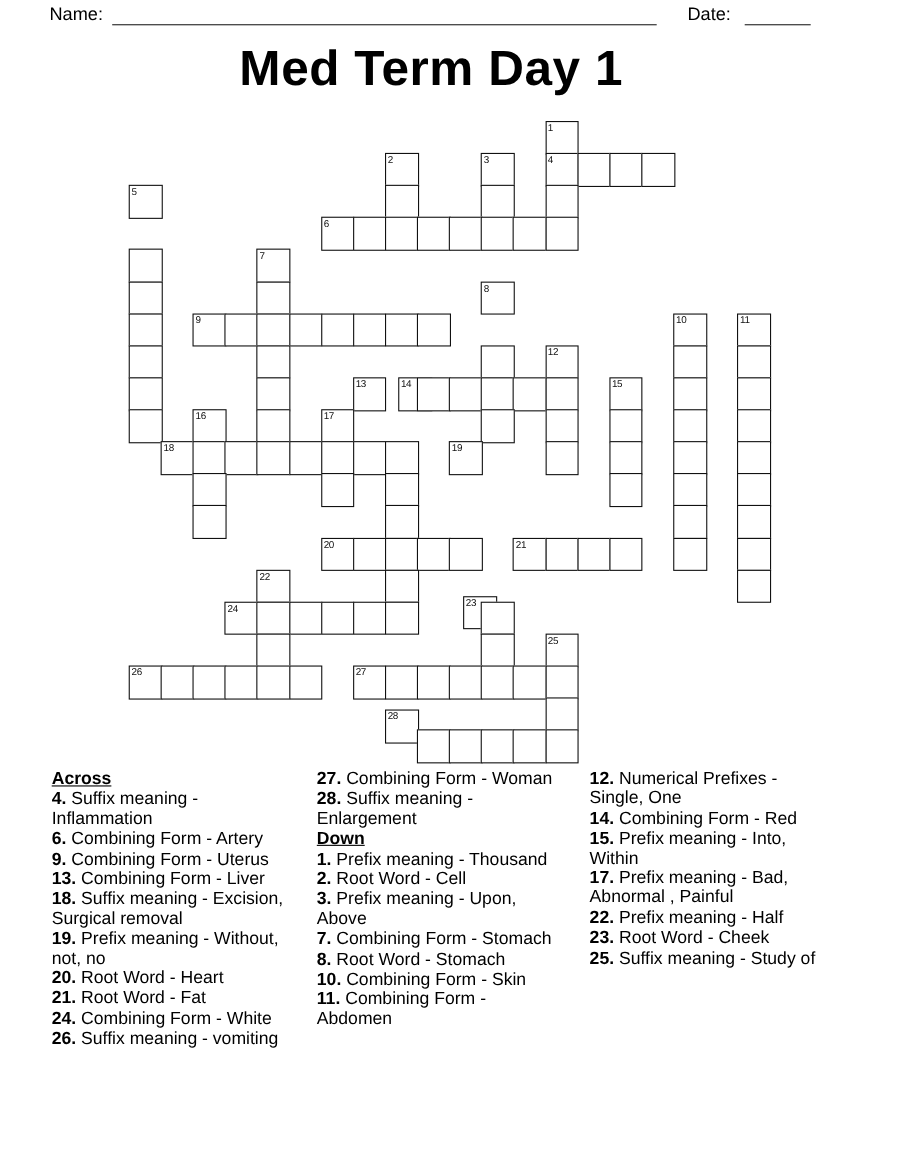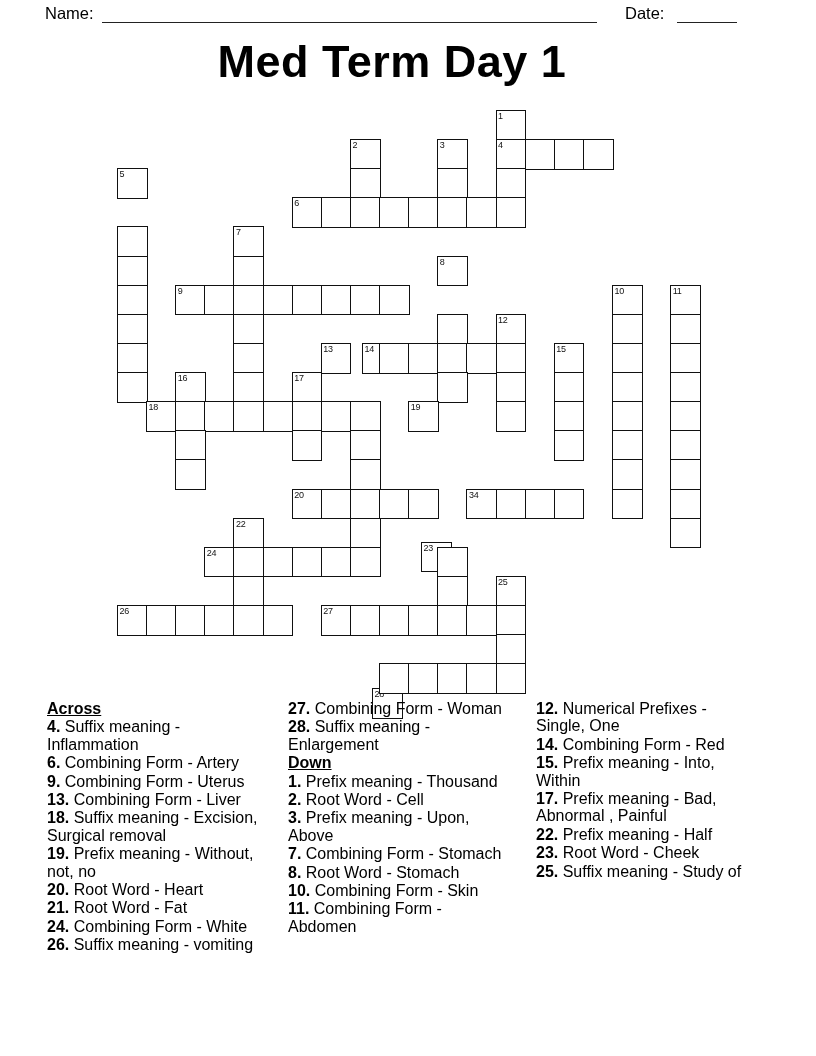--- a/index.html
+++ b/index.html
@@ -192,21 +192,21 @@
       <div class="cell" style="left: 495.04px; top: 349.44px;"></div>
       <div class="cell" style="left: 553.28px; top: 349.44px;"></div>
       <div class="cell" style="left: 174.72px; top: 378.56px;">
         <span class="cnum">20</span>
       </div>
       <div class="cell" style="left: 203.84px; top: 378.56px;"></div>
       <div class="cell" style="left: 232.96px; top: 378.56px;"></div>
       <div class="cell" style="left: 262.08px; top: 378.56px;"></div>
       <div class="cell" style="left: 291.2px; top: 378.56px;"></div>
       <div class="cell" style="left: 349.44px; top: 378.56px;">
-        <span class="cnum">34</span>
+        <span class="cnum">21</span>
       </div>
       <div class="cell" style="left: 378.56px; top: 378.56px;"></div>
       <div class="cell" style="left: 407.68px; top: 378.56px;"></div>
       <div class="cell" style="left: 436.8px; top: 378.56px;"></div>
       <div class="cell" style="left: 495.04px; top: 378.56px;"></div>
       <div class="cell" style="left: 553.28px; top: 378.56px;"></div>
       <div class="cell" style="left: 116.48px; top: 407.68px;">
         <span class="cnum">22</span>
       </div>
       <div class="cell" style="left: 232.96px; top: 407.68px;"></div>
@@ -239,21 +239,21 @@
       <div class="cell" style="left: 203.84px; top: 495.04px;">
         <span class="cnum">27</span>
       </div>
       <div class="cell" style="left: 232.96px; top: 495.04px;"></div>
       <div class="cell" style="left: 262.08px; top: 495.04px;"></div>
       <div class="cell" style="left: 291.2px; top: 495.04px;"></div>
       <div class="cell" style="left: 320.32px; top: 495.04px;"></div>
       <div class="cell" style="left: 349.44px; top: 495.04px;"></div>
       <div class="cell" style="left: 378.56px; top: 495.04px;"></div>
       <div class="cell" style="left: 378.56px; top: 524.16px;"></div>
-      <div class="cell" style="left: 232.96px; top: 578px; margin-left: 22px;">
+      <div class="cell" style="left: 232.96px; top: 535px;">
         <span class="cnum">28</span>
       </div>
       <div class="cell" style="left: 262.08px; top: 553.28px;"></div>
       <div class="cell" style="left: 291.2px; top: 553.28px;"></div>
       <div class="cell" style="left: 320.32px; top: 553.28px;"></div>
       <div class="cell" style="left: 349.44px; top: 553.28px;"></div>
       <div class="cell" style="left: 378.56px; top: 553.28px;"></div>
     </div>
 
   <div class="clue-col clue-col-1">

